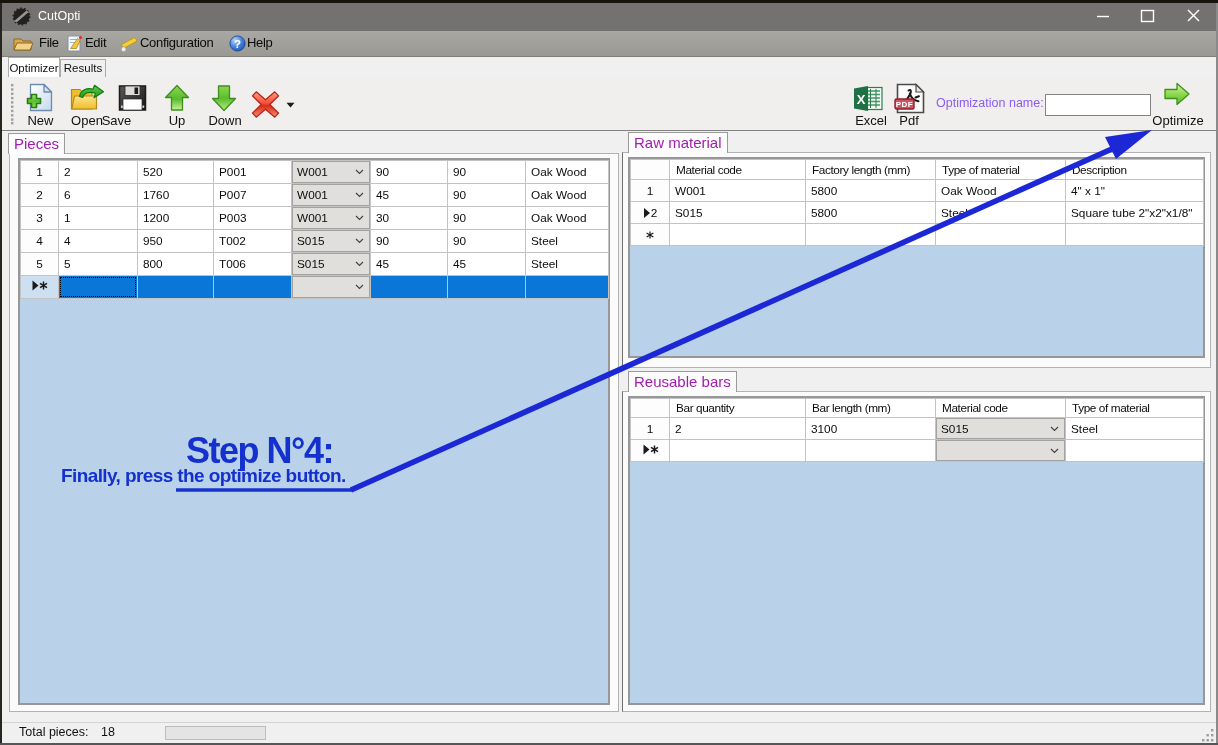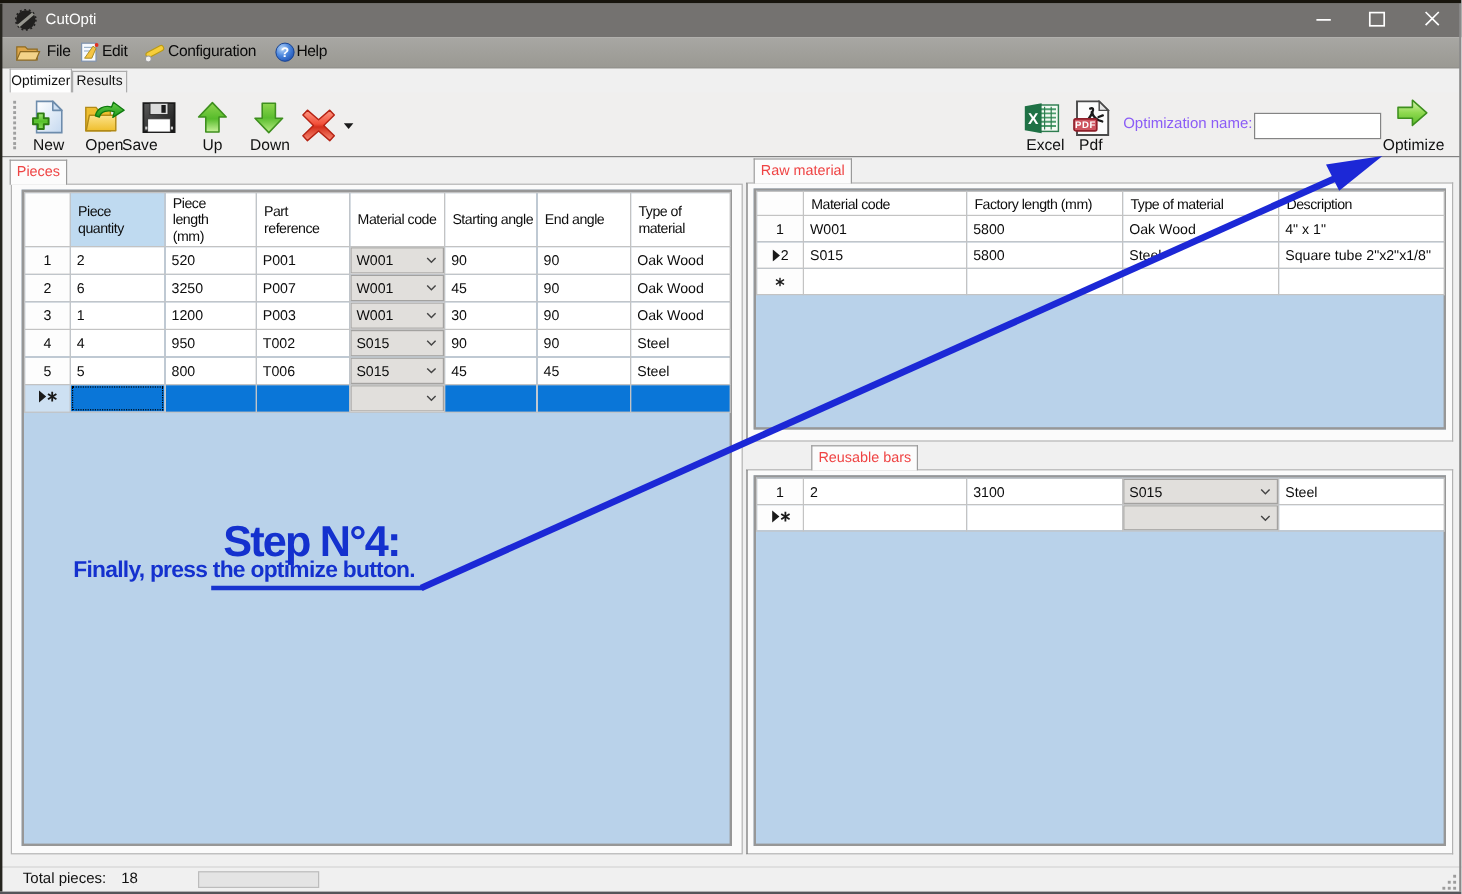--- a/index.html
+++ b/index.html
@@ -17,21 +17,21 @@
   .tab{position:absolute;font-size:11.5px;color:#111;}
   #tabOptimizer{left:8px;top:57px;width:50px;height:20px;background:#ffffff;
     border:1px solid #acacac;border-bottom:none;text-align:center;line-height:20px;}
   #tabResults{left:60px;top:59px;width:44px;height:18px;background:#f0f0f0;
     border:1px solid #acacac;border-bottom:none;text-align:center;line-height:17px;}
   
   #toolbar{left:1px;top:77px;width:1216px;height:53px;background:#f0efee;border-bottom:1px solid #828282;}
   .tblabel{position:absolute;top:113px;font-size:13px;color:#111;text-align:center;}
   
   .tabctl-tab{position:absolute;height:20px;background:#fcfcfc;border:1px solid #9a9a9a;
-     border-bottom:none;font-size:12px;line-height:19px;padding:0 5px;color:#ef4444;}
+     border-bottom:none;font-size:15px;line-height:19px;padding:0 5px;color:#a21caf;}
   .panelbody{position:absolute;background:#fbfbfb;border:1px solid #b2b2b2;}
   .gridwrap{position:absolute;background:#b9d2ea;border:2px solid #979797;}
   table.grid{border-collapse:collapse;table-layout:fixed;font-size:11.8px;color:#0c0c0c;}
   table.grid td{border:1px solid #c3c3c3;padding:0 0 0 5px;overflow:hidden;white-space:nowrap;
      background:#ffffff;vertical-align:middle;}
   table.grid td.rh{background:#fdfdfd;text-align:center;padding:0;}
   table.grid td.hdr{background:#ffffff;padding-left:6px;letter-spacing:-0.4px;}
   .combocell{height:22px;display:flex;align-items:center;box-sizing:border-box;background:#e1dfdc;
      border:1px solid #a3a2a0;position:relative;}
   .combocell span{padding-left:4px;}
@@ -263,51 +263,41 @@
         <col style="width:38px">
         <col style="width:79px">
         <col style="width:76px">
         <col style="width:78px">
         <col style="width:79px">
         <col style="width:77px">
         <col style="width:78px">
         <col style="width:83px">
       </colgroup>
 <tbody>
-        <tr style="height:45px">
-  <td class="rh"></td>
-  <td class="hdr" style="background:#bfdaf0;">Piece<br>quantity</td>
-  <td class="hdr">Piece<br>length<br>(mm)</td>
-  <td class="hdr">Part<br>reference</td>
-  <td class="hdr">Material code</td>
-  <td class="hdr">Starting angle</td>
-  <td class="hdr">End angle</td>
-  <td class="hdr">Type of<br>material</td>
-</tr>
 <tr style="height:23px">
   <td class="rh">1</td>
           <td>2</td>
           <td>520</td>
           <td>P001</td>
   <td style="padding:0">
             <div class="combocell">
               <span>W001</span>
               <svg class="chev" viewBox="0 0 9 6">
                 <path d="M1 1 L4.5 4.5 L8 1" fill="none" stroke="#444" stroke-width="1.2"></path>
               </svg>
             </div>
           </td>
   <td>90</td>
           <td>90</td>
           <td>Oak Wood</td>
 </tr>
 <tr style="height:23px">
   <td class="rh">2</td>
           <td>6</td>
-          <td>3250</td>
+          <td>1760</td>
           <td>P007</td>
   <td style="padding:0">
             <div class="combocell">
               <span>W001</span>
               <svg class="chev" viewBox="0 0 9 6">
                 <path d="M1 1 L4.5 4.5 L8 1" fill="none" stroke="#444" stroke-width="1.2"></path>
               </svg>
             </div>
           </td>
   <td>45</td>
@@ -443,31 +433,38 @@
   <td></td>
           <td></td>
           <td></td>
           <td></td>
 </tr>
 </tbody>
     </table>
 </div>
 
 <div class="panelbody" id="reuseBody" style="left:622px;top:391px;width:587px;height:319px;border-left-color:#6f6f6f;"></div>
-<div class="tabctl-tab" style="left:628px;top:371px;margin-left:48px;">Reusable bars</div>
+<div class="tabctl-tab" style="left:628px;top:371px;">Reusable bars</div>
 <div class="gridwrap" id="reuseGrid" style="left:628px;top:396px;width:573px;height:305px;">
 <table class="grid" style="width:573px;">
 <colgroup>
         <col style="width:39px">
         <col style="width:136px">
         <col style="width:130px">
         <col style="width:130px">
         <col style="width:138px">
       </colgroup>
 <tbody>
+        <tr style="height:19px">
+  <td class="rh"></td>
+  <td class="hdr">Bar quantity</td>
+  <td class="hdr">Bar length (mm)</td>
+  <td class="hdr">Material code</td>
+  <td class="hdr">Type of material</td>
+</tr>
 <tr style="height:22px">
   <td class="rh">1</td>
           <td>2</td>
           <td>3100</td>
   <td style="padding:0">
             <div class="combocell" style="height:21px">
               <span>S015</span>
               <svg class="chev" viewBox="0 0 9 6">
                 <path d="M1 1 L4.5 4.5 L8 1" fill="none" stroke="#444" stroke-width="1.2"></path>
               </svg>

